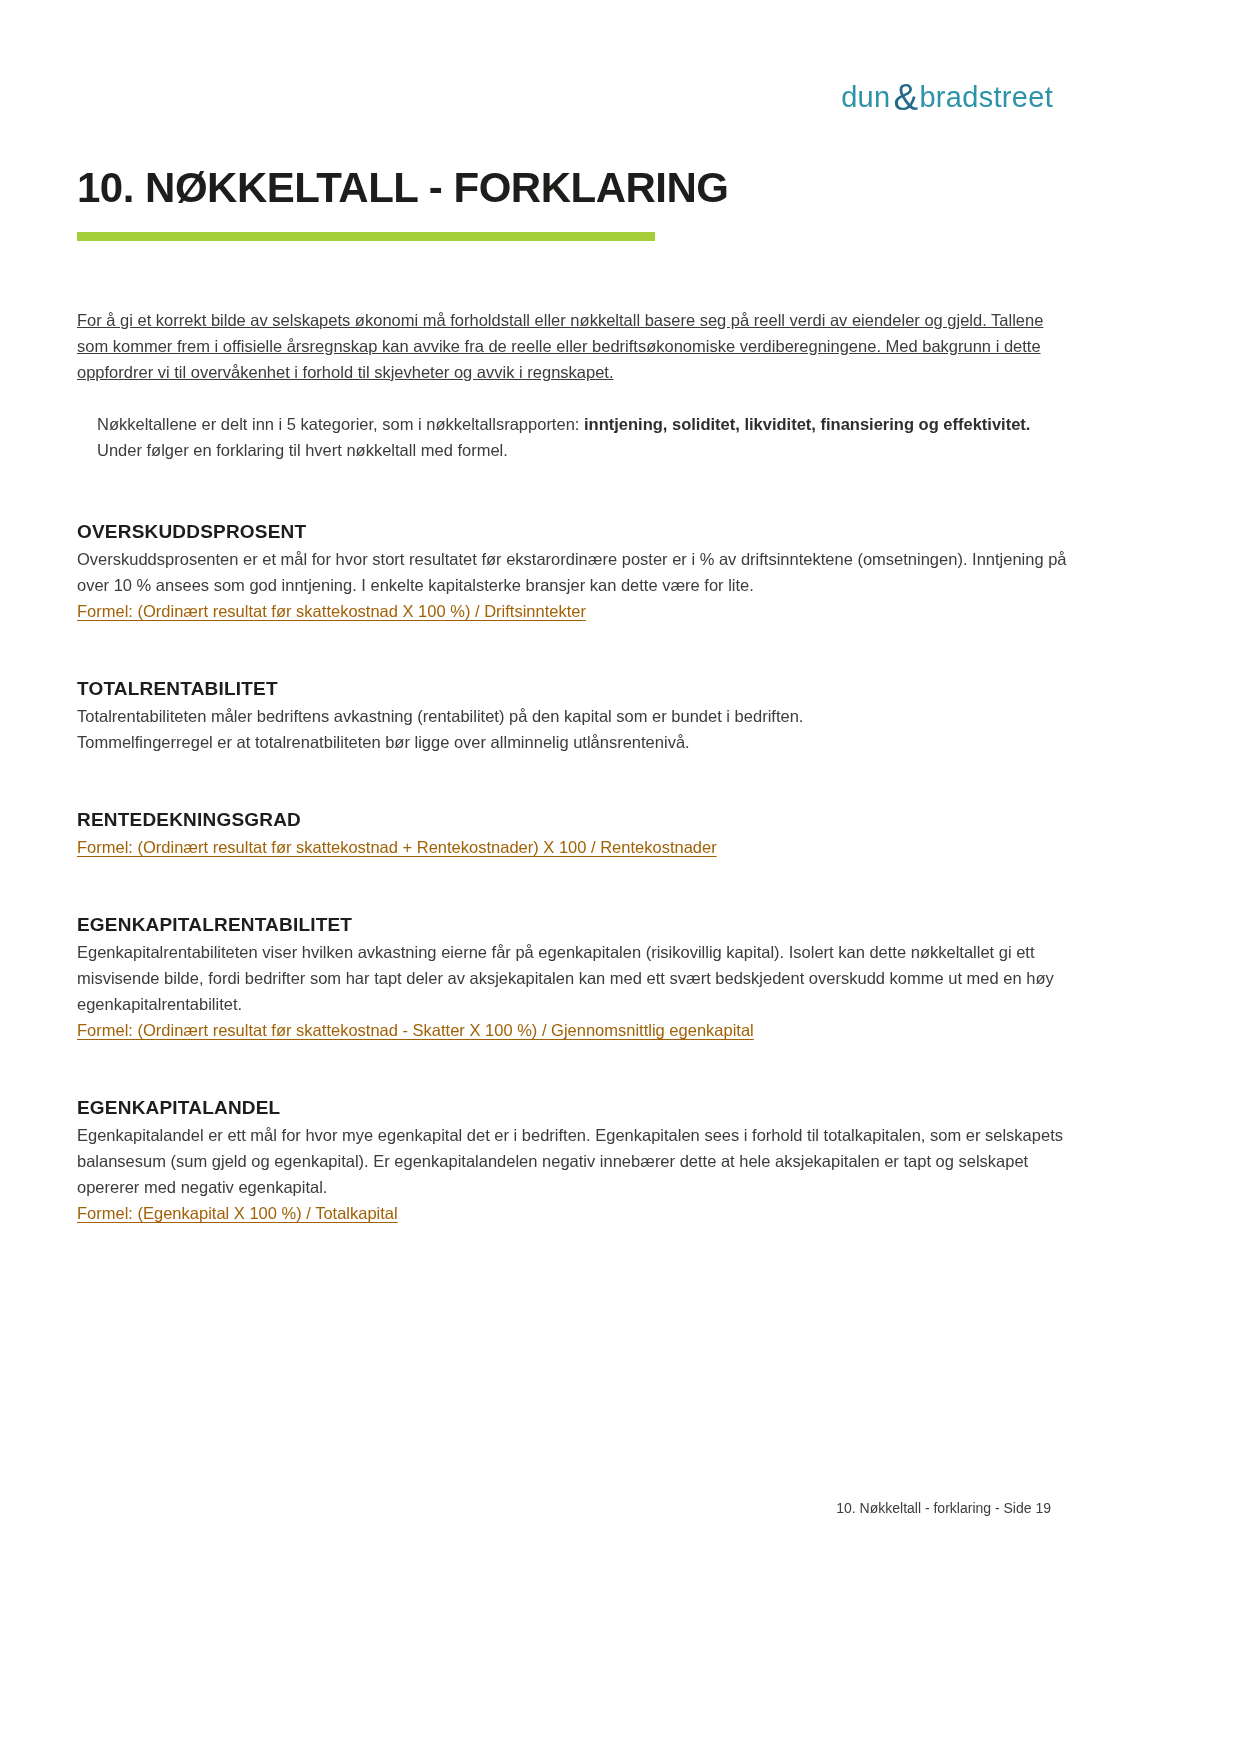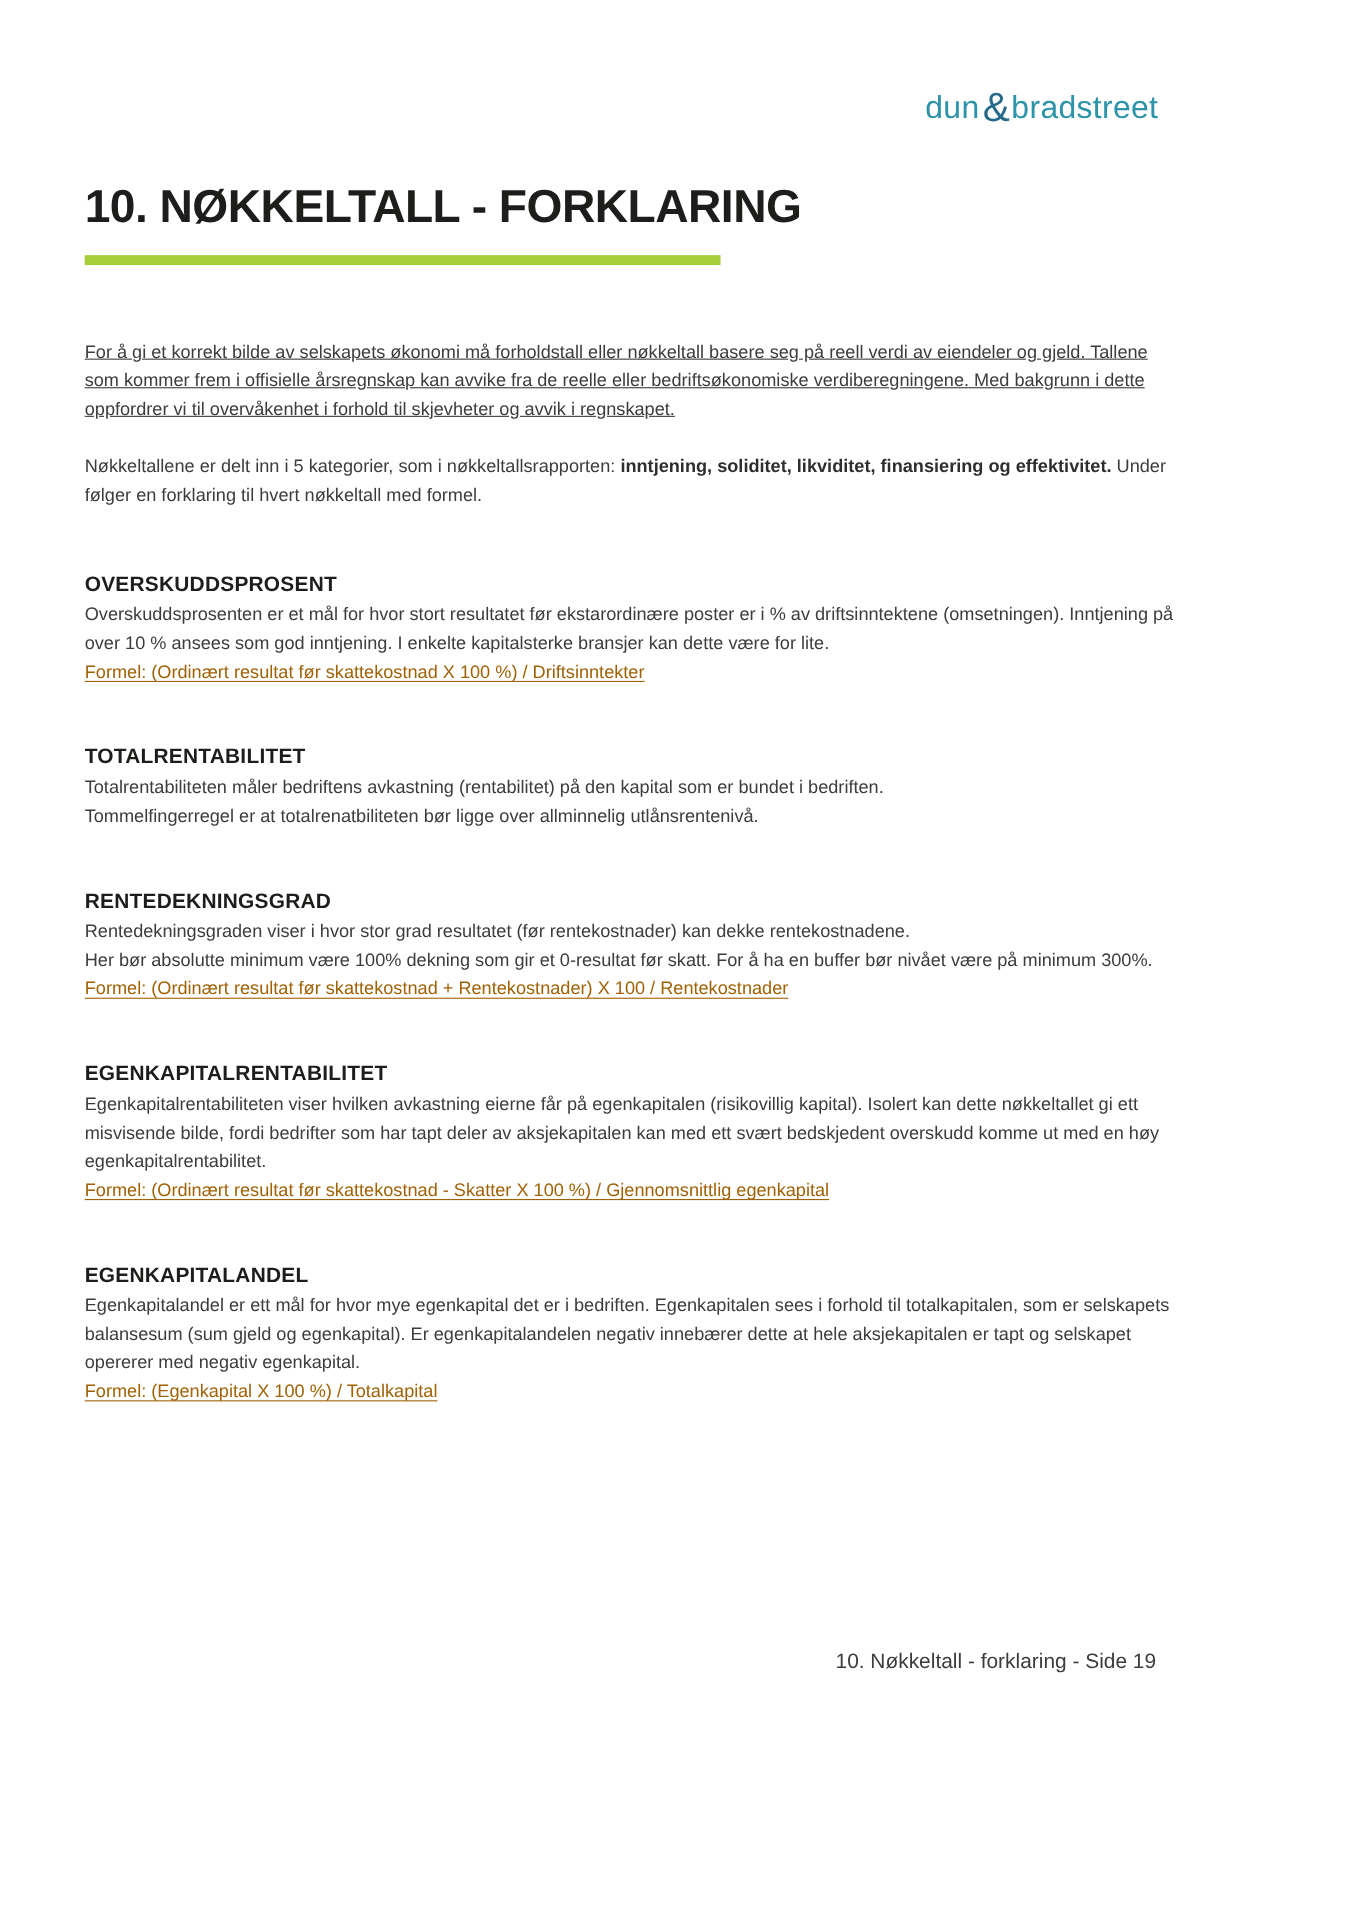--- a/index.html
+++ b/index.html
@@ -52,21 +52,21 @@
     height: 9px;
     background: #a5ce39;
   }
   p.body {
     font-size: 16.5px;
     line-height: 26px;
     color: #3c3c3b;
     white-space: pre-line;
   }
   .intro-p1 { margin-top: 66px; text-decoration: underline; }
-  .intro-p2 { margin-top: 26px; }
+  .intro-p2 { margin-top: 26px; margin-left: 20px; }
   .intro-p2 .bold { font-weight: 700; color: #2e2e2d; }
   section.kpi-section { margin-top: 52px; }
   section.kpi-section:first-of-type { margin-top: 56px; }
   h2.kpi-heading {
     font-size: 19px;
     line-height: 26px;
     font-weight: 700;
     letter-spacing: 0.2px;
     color: #1d1d1b;
     margin-bottom: 1px;
@@ -75,21 +75,21 @@
     font-size: 16.5px;
     line-height: 26px;
     color: #a16207;
     text-decoration: underline;
     text-underline-offset: 3px;
   }
   .footer {
     position: absolute;
     top: 1500px;
     right: 190px;
-    font-size: 19px;
+    font-size: 14px;
     color: #3c3c3b;
   }
 </style>
 </head>
 <body>
 
 <div class="page">
 
   <div class="logo">
     <span class="word">dun</span><span class="amp">&amp;</span><span class="word">bradstreet</span>
@@ -111,22 +111,20 @@
     </section>
 
     <section class="kpi-section">
       <h2 class="kpi-heading">TOTALRENTABILITET</h2>
       <p class="body">Totalrentabiliteten måler bedriftens avkastning (rentabilitet) på den kapital som er bundet i bedriften.
 Tommelfingerregel er at totalrenatbiliteten bør ligge over allminnelig utlånsrentenivå.</p>
     </section>
 
     <section class="kpi-section">
       <h2 class="kpi-heading">RENTEDEKNINGSGRAD</h2>
-      <p class="body">Rentedekningsgraden viser i hvor stor grad resultatet (før rentekostnader) kan dekke rentekostnadene.
-Her bør absolutte minimum være 100% dekning som gir et 0-resultat før skatt. For å ha en buffer bør nivået være på minimum 300%.</p>
       <p class="formula">Formel: (Ordinært resultat før skattekostnad + Rentekostnader) X 100 / Rentekostnader</p>
     </section>
 
     <section class="kpi-section">
       <h2 class="kpi-heading">EGENKAPITALRENTABILITET</h2>
       <p class="body">Egenkapitalrentabiliteten viser hvilken avkastning eierne får på egenkapitalen (risikovillig kapital). Isolert kan dette nøkkeltallet gi ett misvisende bilde, fordi bedrifter som har tapt deler av aksjekapitalen kan med ett svært bedskjedent overskudd komme ut med en høy egenkapitalrentabilitet.</p>
       <p class="formula">Formel: (Ordinært resultat før skattekostnad - Skatter X 100 %) / Gjennomsnittlig egenkapital</p>
     </section>
 
     <section class="kpi-section">

